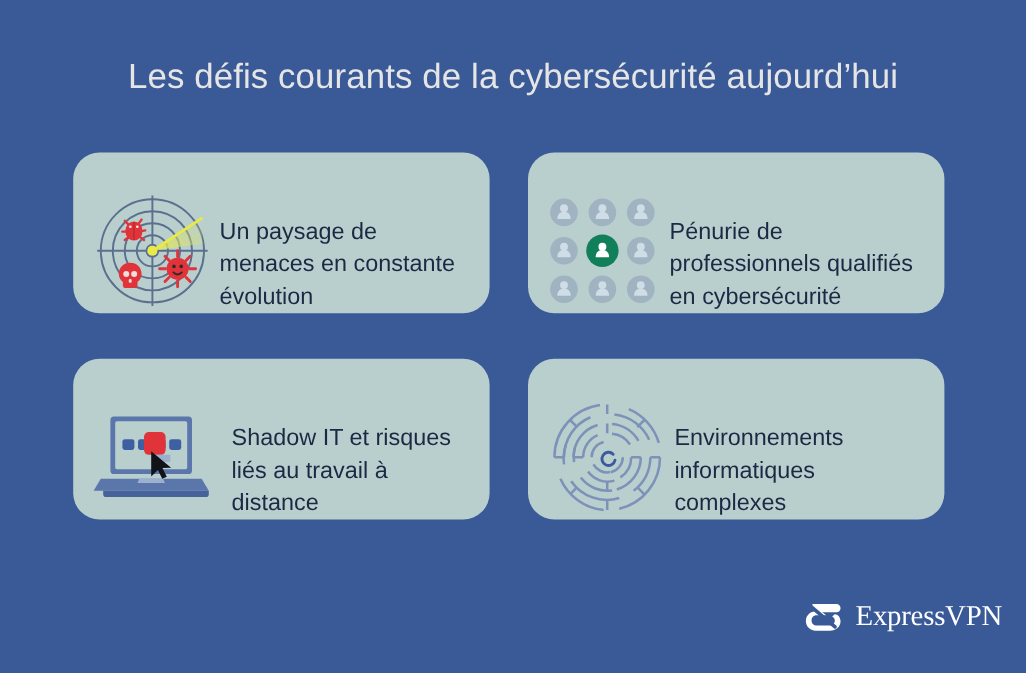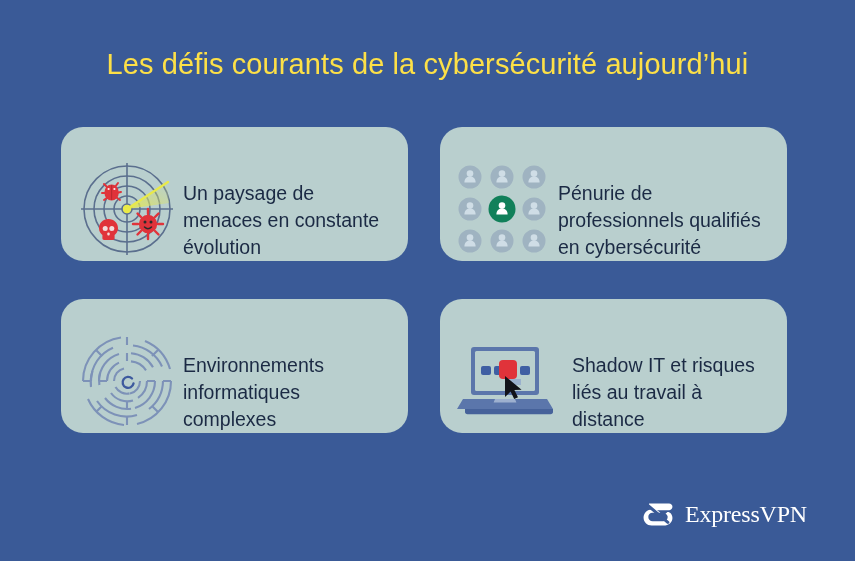--- a/index.html
+++ b/index.html
@@ -24,21 +24,21 @@
     box-sizing: border-box;
   }
 
   
   .title {
     position: absolute;
     left: 0;
     top: 44px;
     width: 855px;
     text-align: center;
-    color: #fde047;
+    color: #e5e5e5;
     font-size: 29px;
     line-height: 40px;
     font-weight: 400;
     letter-spacing: 0.1px;
     font-family: "Liberation Sans", sans-serif;
   }
 
   
   .cards {
     position: absolute;
@@ -91,21 +91,21 @@
   
   .card--people .card-text,
   .card--laptop .card-text { padding-left: 8px; margin-top: 29px; }
 
   .card--people .card-icon { width: 96px; }
   .card--laptop .card-icon { width: 110px; }
 
   
   .logo {
     position: absolute;
-    right: 48px;
+    right: 20px;
     bottom: 30px;
     display: flex;
     align-items: center;
     gap: 10px;
   }
   .logo-mark {
     width: 34px;
     height: 34px;
     display: block;
   }
@@ -243,20 +243,46 @@
               <circle cx="45" cy="77" r="11.5" fill="#9fb3c1"></circle>
               <use href="#personGlyphLight" x="45" y="77"></use>
             </g>
           <g>
               <circle cx="77" cy="77" r="11.5" fill="#9fb3c1"></circle>
               <use href="#personGlyphLight" x="77" y="77"></use>
             </g>
         </svg>
       </div>
       <div class="card-text">Pénurie de professionnels qualifiés en cybersécurité</div>
+    </div>
+
+    <div class="card card--laptop">
+      <div class="card-icon">
+        <svg width="104" height="80" viewBox="0 0 104 80" aria-hidden="true">
+
+          <rect x="14" y="6" width="68" height="48" rx="3" fill="#5b76ab"></rect>
+          <rect x="18" y="10" width="60" height="40" rx="1.5" fill="#b9cfce"></rect>
+
+          <path d="M6 58 L90 58 L96 68 L0 68 Z" fill="#5b76ab"></path>
+          <path d="M8 68 L96 68 L96 71 C96 72.3 94.9 73.2 93.6 73.2 L10.4 73.2 C9.1 73.2 8 72.3 8 71 Z" fill="#46629a"></path>
+          <path d="M38 58 L58 58 L59.4 61.4 L36.6 61.4 Z" fill="#9db0cf"></path>
+
+          <rect x="24" y="25" width="10" height="9" rx="2" fill="#3f5fa3"></rect>
+          <rect x="37" y="25" width="10" height="9" rx="2" fill="#3f5fa3"></rect>
+          <rect x="50" y="25" width="10" height="9" rx="2" fill="#3f5fa3"></rect>
+          <rect x="63" y="25" width="10" height="9" rx="2" fill="#3f5fa3"></rect>
+
+          <rect x="42" y="19" width="18" height="19" rx="4" fill="#e0333a"></rect>
+
+          <path d="M49 38 C49 38 52 44 57 44 L64 44 L64 38 Z" fill="#90a7cc" opacity="0.75"></path>
+
+          <path d="M48 35 L48 56 L53.6 50.6 L57.2 58 L61 56.2 L57.4 49 L64.6 48.8 Z" fill="#111319"></path>
+        </svg>
+      </div>
+      <div class="card-text">Shadow IT et risques liés au travail à distance</div>
     </div>
 
     <div class="card card--maze">
       <div class="card-icon">
         <svg width="96" height="96" viewBox="0 0 96 96" aria-hidden="true">
           <g fill="none" stroke="#7d92b8" stroke-width="2.1" stroke-linecap="butt">
 
             <path d="M48 48 m-44 0 a44 44 0 0 1 38 -43.5"></path>
             <path d="M48 48 m44 0 a44 44 0 0 1 -34 43"></path>
             <path d="M48 48 m-39 18 a44 44 0 0 0 36 26"></path>
@@ -296,46 +322,20 @@
             <line x1="48" y1="20" x2="48" y2="28"></line>
             <line x1="48" y1="68" x2="48" y2="76"></line>
           </g>
 
           <path d="M53 45.5 a5.5 5.5 0 1 0 1.5 5" fill="none" stroke="#3d5a9e" stroke-width="2.4" stroke-linecap="round"></path>
         </svg>
       </div>
       <div class="card-text">Environnements informatiques complexes</div>
     </div>
 
-    <div class="card card--laptop">
-      <div class="card-icon">
-        <svg width="104" height="80" viewBox="0 0 104 80" aria-hidden="true">
-
-          <rect x="14" y="6" width="68" height="48" rx="3" fill="#5b76ab"></rect>
-          <rect x="18" y="10" width="60" height="40" rx="1.5" fill="#b9cfce"></rect>
-
-          <path d="M6 58 L90 58 L96 68 L0 68 Z" fill="#5b76ab"></path>
-          <path d="M8 68 L96 68 L96 71 C96 72.3 94.9 73.2 93.6 73.2 L10.4 73.2 C9.1 73.2 8 72.3 8 71 Z" fill="#46629a"></path>
-          <path d="M38 58 L58 58 L59.4 61.4 L36.6 61.4 Z" fill="#9db0cf"></path>
-
-          <rect x="24" y="25" width="10" height="9" rx="2" fill="#3f5fa3"></rect>
-          <rect x="37" y="25" width="10" height="9" rx="2" fill="#3f5fa3"></rect>
-          <rect x="50" y="25" width="10" height="9" rx="2" fill="#3f5fa3"></rect>
-          <rect x="63" y="25" width="10" height="9" rx="2" fill="#3f5fa3"></rect>
-
-          <rect x="42" y="19" width="18" height="19" rx="4" fill="#e0333a"></rect>
-
-          <path d="M49 38 C49 38 52 44 57 44 L64 44 L64 38 Z" fill="#90a7cc" opacity="0.75"></path>
-
-          <path d="M48 35 L48 56 L53.6 50.6 L57.2 58 L61 56.2 L57.4 49 L64.6 48.8 Z" fill="#111319"></path>
-        </svg>
-      </div>
-      <div class="card-text">Shadow IT et risques liés au travail à distance</div>
-    </div>
-
   </div>
 
   <div class="logo">
     <svg class="logo-mark" viewBox="0 0 40 40" aria-hidden="true">
       <path d="M9.5 7.5 L33 7.5 C35.2 7.5 37 9.3 37 11.5 C37 13.7 35.2 15.5 33 15.5 L13.5 15.5 L9 12 Z" fill="#ffffff"></path>
       <path d="M31.2 17.5 C34.6 17.5 37 20.6 37 24.6 C37 29.6 32.6 33.6 26.6 33.6 L12.5 33.6 C7.2 33.6 3 29.6 3 24.2 C3 18.6 7.4 14.6 13 14.6 L18 14.6 L22.8 18.6 L13.4 18.6 C10.6 18.6 8.6 20.8 8.6 23.6 C8.6 26.6 10.8 28.6 13.8 28.6 L26 28.6 C29 28.6 31.4 26.6 31.4 23.6 C31.4 21.8 30.4 20.4 28.8 19.6 Z" fill="#ffffff"></path>
       <path d="M8.4 10.2 L31.6 29.8" stroke="#3a5a97" stroke-width="3.6" fill="none" stroke-linecap="round"></path>
     </svg>
     <span class="logo-text">ExpressVPN</span>
   </div>

